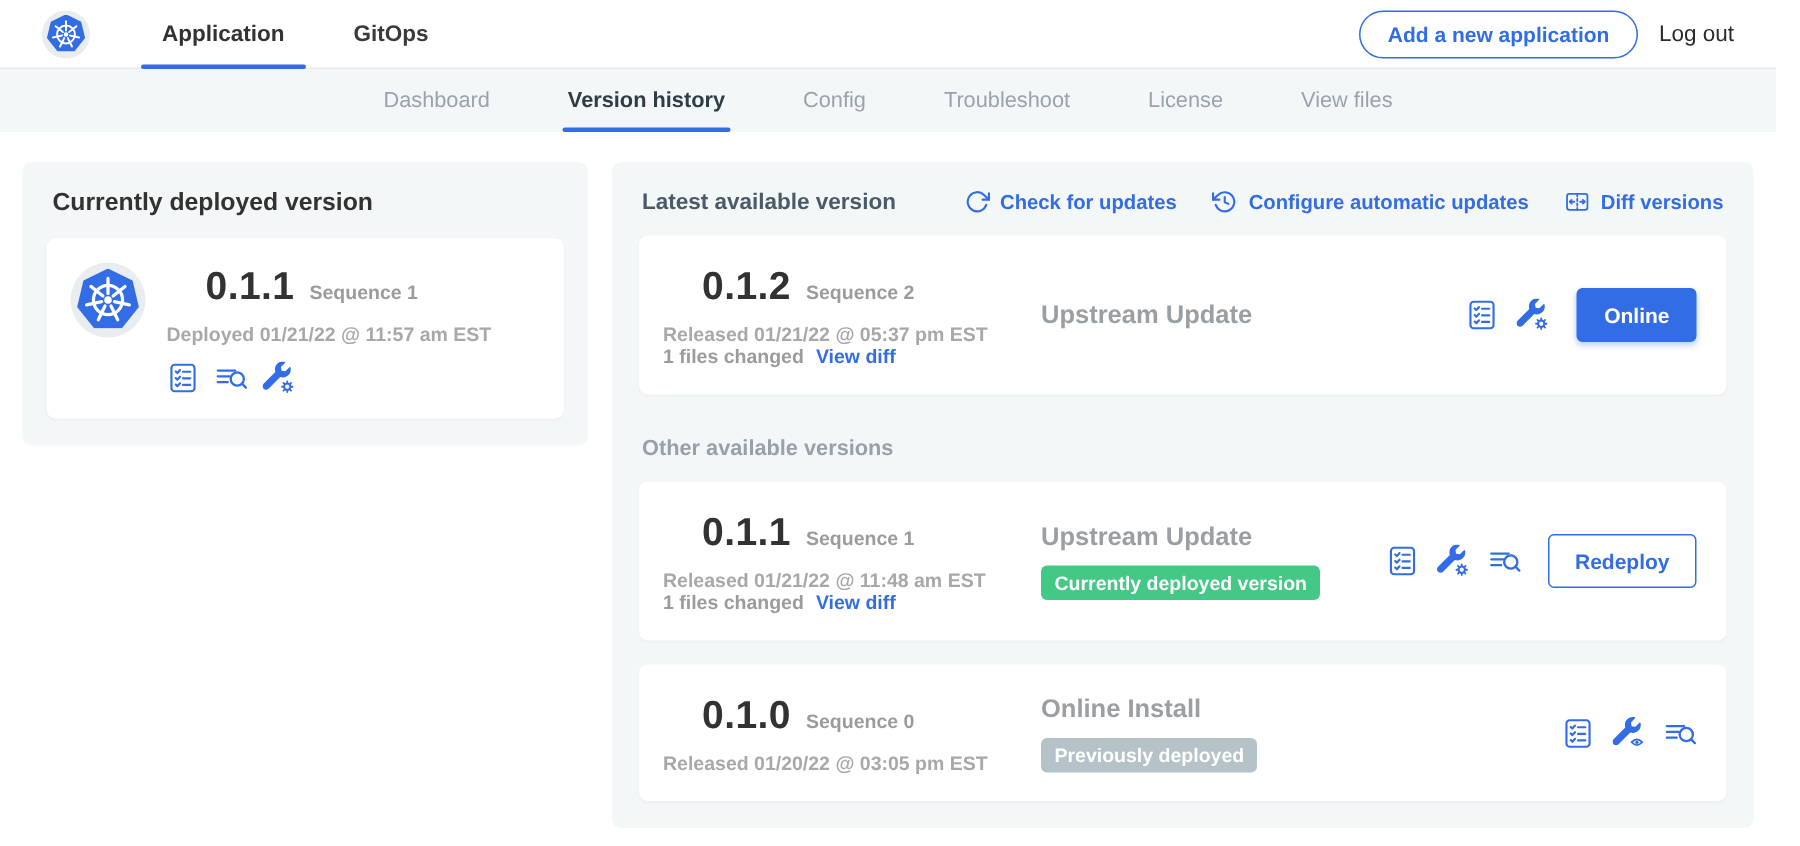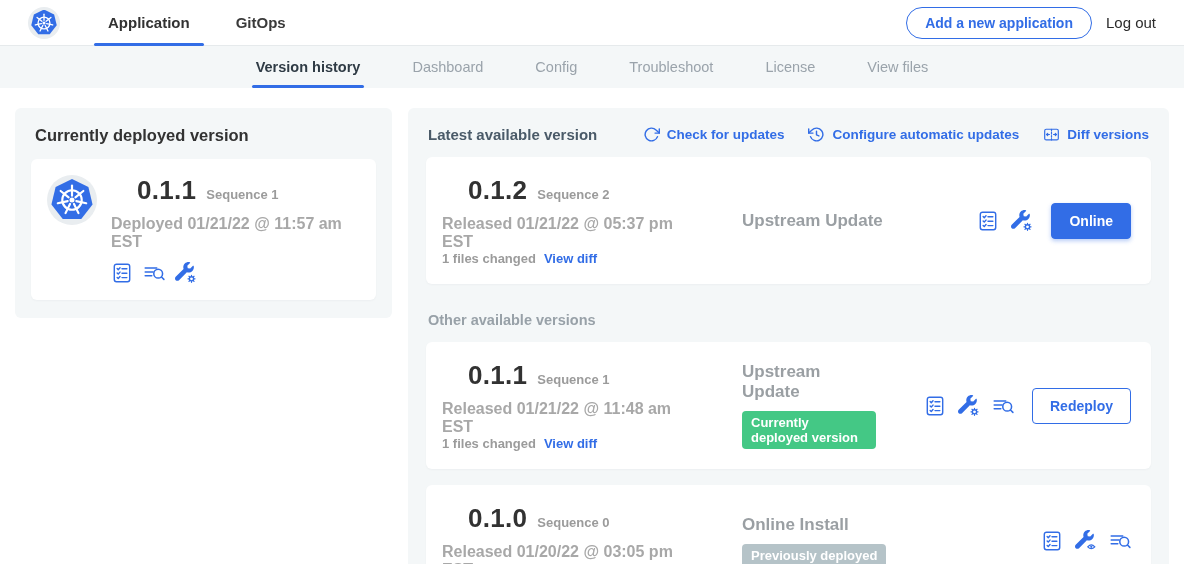--- a/index.html
+++ b/index.html
@@ -45,31 +45,31 @@
     color:var(--subnav-inactive);font-weight:500;cursor:pointer;white-space:nowrap;}
   .subnav-item.active{color:#2f3b45;font-weight:700;}
   .subnav-item.active::after{content:"";position:absolute;left:-4px;right:-4px;bottom:0;
     height:3px;background:var(--accent);border-radius:2px;}
 
   
   .content{display:flex;align-items:flex-start;gap:16px;padding:20px 15px;}
   .panel{background:var(--panel-bg);border-radius:6px;}
   .left-panel{width:377px;padding:16px 16px 18px;}
   .right-panel{flex:1;padding:16px 18px 18px;}
-  .card{background:#fff;border-radius:6px;box-shadow:0 1px 2px rgba(50,60,70,.04);gap:48px;}
+  .card{background:#fff;border-radius:6px;box-shadow:0 1px 2px rgba(50,60,70,.04);}
 
   
   .panel-title{font-size:16.5px;font-weight:700;color:var(--dark);margin:2px 4px 14px;}
   .deployed-card{display:flex;align-items:flex-start;padding:16px;gap:14px;}
   .big-logo{width:50px;height:50px;border-radius:50%;background:#e9edf0;
     display:flex;align-items:center;justify-content:center;flex:0 0 auto;}
   .version-row{display:flex;align-items:baseline;gap:10px;margin-left:26px;}
   .version-num{font-size:26px;font-weight:700;color:var(--dark);letter-spacing:.3px;}
   .seq-label{font-size:13px;font-weight:600;color:var(--muted);}
-  .muted-line{font-size:16px;font-weight:600;color:#a8a8a8;margin-top:9px;}
+  .muted-line{font-size:13px;font-weight:600;color:#a8a8a8;margin-top:9px;}
   .icon-row{display:flex;align-items:center;gap:10px;margin-top:11px;}
   .icon22{width:22px;height:22px;color:var(--accent);cursor:pointer;flex:0 0 auto;}
 
   
   .rp-header{display:flex;align-items:center;justify-content:space-between;padding:2px 2px 0;}
   .latest-header{font-size:15px;font-weight:600;color:var(--slate);}
   .rp-actions{display:flex;align-items:center;gap:24px;}
   .rp-action{display:flex;align-items:center;gap:7px;color:var(--accent);
     font-size:13.5px;font-weight:700;cursor:pointer;text-decoration:none;}
   .icon17{width:17px;height:17px;color:var(--accent);flex:0 0 auto;}
@@ -176,22 +176,22 @@
         <span>GitOps</span>
       </div>
     </nav>
     <div class="topnav-right">
       <button class="pill-btn">Add a new application</button>
       <span class="logout">Log out</span>
     </div>
   </header>
 
   <nav class="subnav">
+    <div class="subnav-item">Dashboard</div>
     <div class="subnav-item active">Version history</div>
-    <div class="subnav-item">Dashboard</div>
     <div class="subnav-item">Config</div>
     <div class="subnav-item">Troubleshoot</div>
     <div class="subnav-item">License</div>
     <div class="subnav-item">View files</div>
   </nav>
 
   <main class="content">
 
     <section class="panel left-panel">
       <h2 class="panel-title">Currently deployed version</h2>

